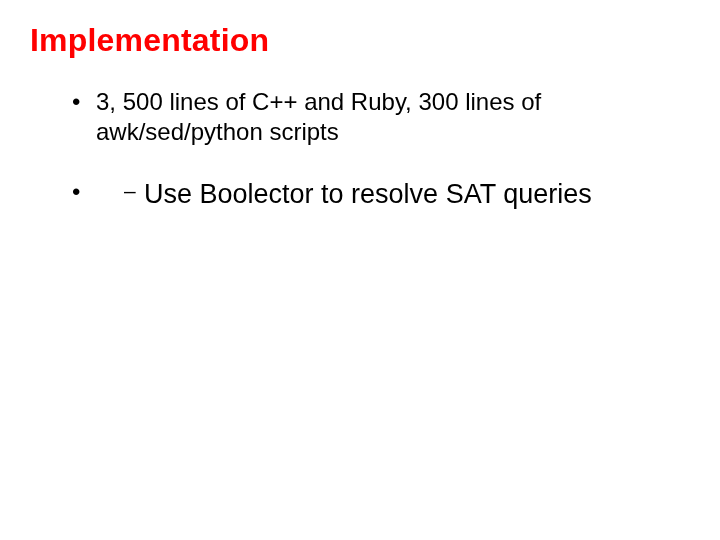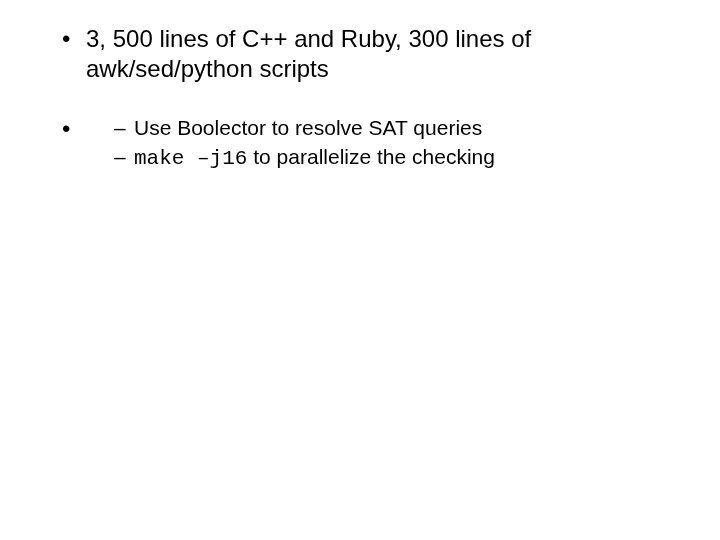--- a/index.html
+++ b/index.html
@@ -20,21 +20,21 @@
   }
   .title {
     font-size: 32px;
     font-weight: bold;
     color: #ff0000;
     margin: 0 0 28px 0;
     letter-spacing: 0.2px;
   }
   ul.level1 {
     list-style: none;
-    margin: 2px;
+    margin: 12px;
     padding: 0 0 0 30px;
   }
   ul.level1 > li {
     position: relative;
     font-size: 24px;
     line-height: 1.25;
     color: #000000;
     margin-bottom: 30px;
     padding-left: 24px;
   }
@@ -46,21 +46,21 @@
     font-size: 24px;
     color: #000000;
   }
   ul.level2 {
     list-style: none;
     margin: 6px 0 0 0;
     padding: 0 0 0 28px;
   }
   ul.level2 > li {
     position: relative;
-    font-size: 21px;
+    font-size: 27px;
     line-height: 1.3;
     color: #000000;
     margin-bottom: 2px;
     padding-left: 20px;
   }
   ul.level2 > li::before {
     content: "–";
     position: absolute;
     left: 0;
     top: 0;
@@ -68,29 +68,27 @@
     color: #000000;
   }
   .mono {
     font-family: "Courier New", Courier, monospace;
   }
 </style>
 </head>
 <body>
 
 <div class="slide">
+  <h1 class="title">Implementation</h1>
 
   <ul class="level1">
     <li>
       <span>3, 500 lines of C++ and Ruby, 300 lines of awk/sed/python scripts</span>
     </li>
     <li>
       <ul class="level2">
         <li>
           <span>Use Boolector to resolve SAT queries</span>
         </li>
-        <li>
-          <span class="mono">make –j16</span><span> to parallelize the checking</span>
-        </li>
       </ul>
     </li>
   </ul>
 </div>
 
 </body></html>

